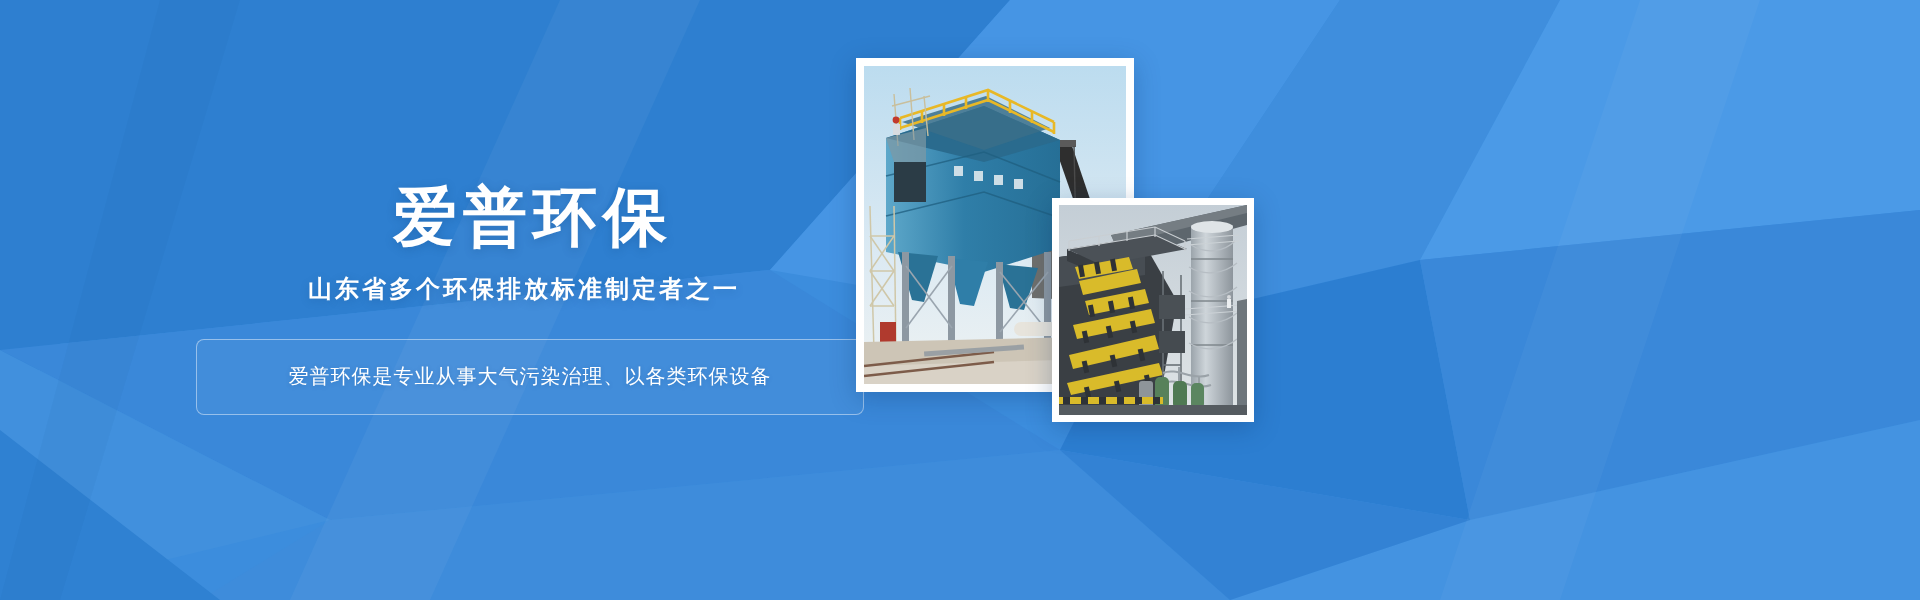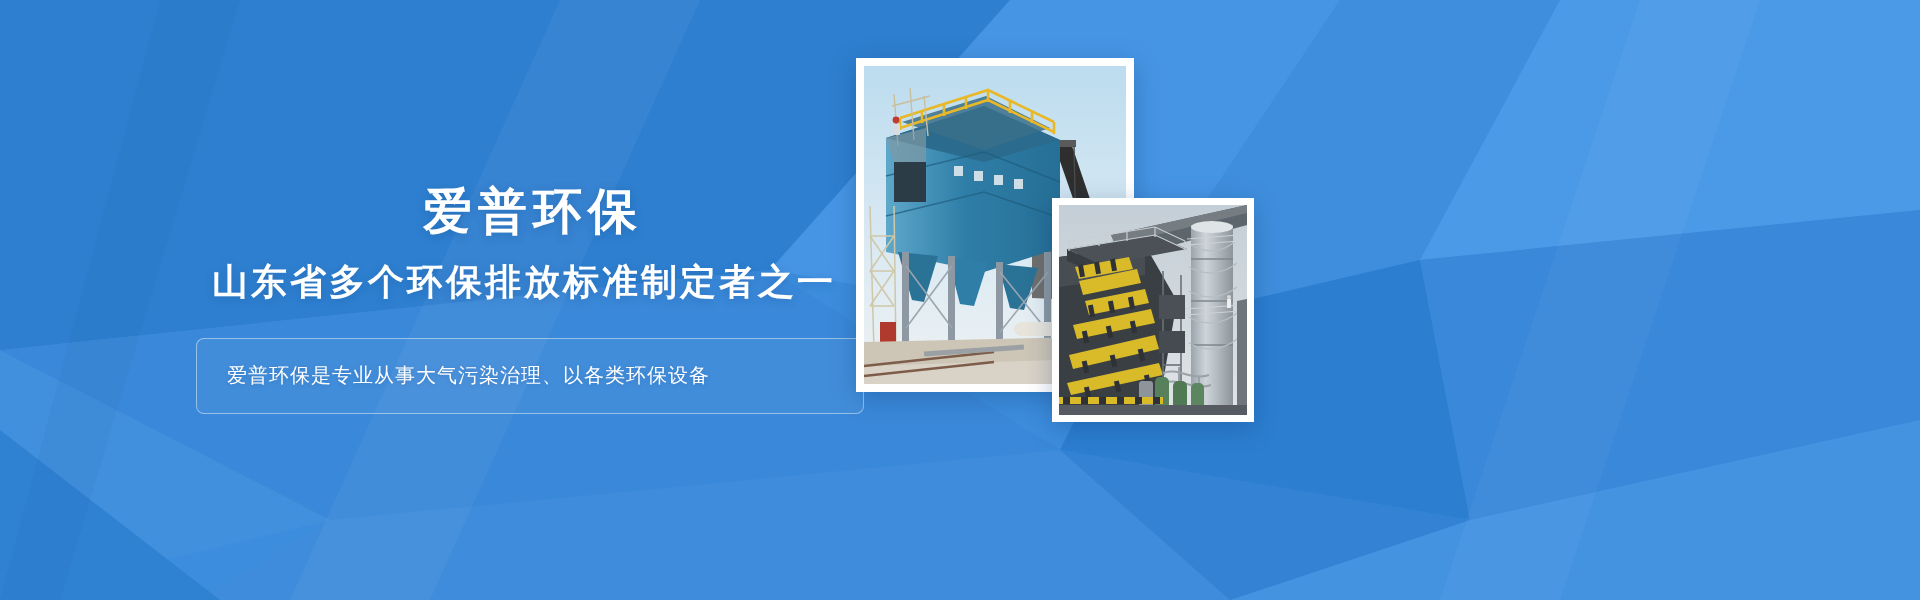--- a/index.html
+++ b/index.html
@@ -14,39 +14,39 @@
   .bg{position:absolute;inset:0;}
   .bg svg{display:block;width:1920px;height:600px;}
 
   
   .copy{
     position:absolute;left:0;top:0;width:1060px;height:600px;
     display:flex;flex-direction:column;align-items:center;justify-content:center;
     z-index:5;
   }
   .title{
-    color:#ffffff;font-size:49px;font-weight:bold;letter-spacing:6px;
+    color:#ffffff;font-size:64px;font-weight:bold;letter-spacing:6px;
     line-height:1;margin:0 0 0 6px;
     text-shadow:0 2px 10px rgba(18,70,130,.30);
     white-space:nowrap;
   }
   .subtitle{
-    color:#ffffff;font-size:36px;font-weight:bold;letter-spacing:3px;
+    color:#ffffff;font-size:24px;font-weight:bold;letter-spacing:3px;
     line-height:1;margin:28px 12px 0 0;
     text-shadow:0 2px 8px rgba(18,70,130,.28);
     white-space:nowrap;
   }
   .descbox{
     margin-top:38px;
     width:668px;box-sizing:border-box;
     padding:24px 30px 26px 30px;
     border:1px solid rgba(255,255,255,.45);
     border-radius:8px;
     background:rgba(255,255,255,.045);
-    display:flex;flex-direction:row;align-items:center;gap:16px;
+    display:flex;flex-direction:column;align-items:center;gap:16px;
   }
   .descline{
     color:#ffffff;font-size:20px;line-height:1.2;letter-spacing:1px;
     white-space:nowrap;text-shadow:0 1px 4px rgba(18,70,130,.25);
   }
 
   
   .photo{
     position:absolute;background:#ffffff;
     box-shadow:0 6px 24px rgba(10,50,100,.28);

